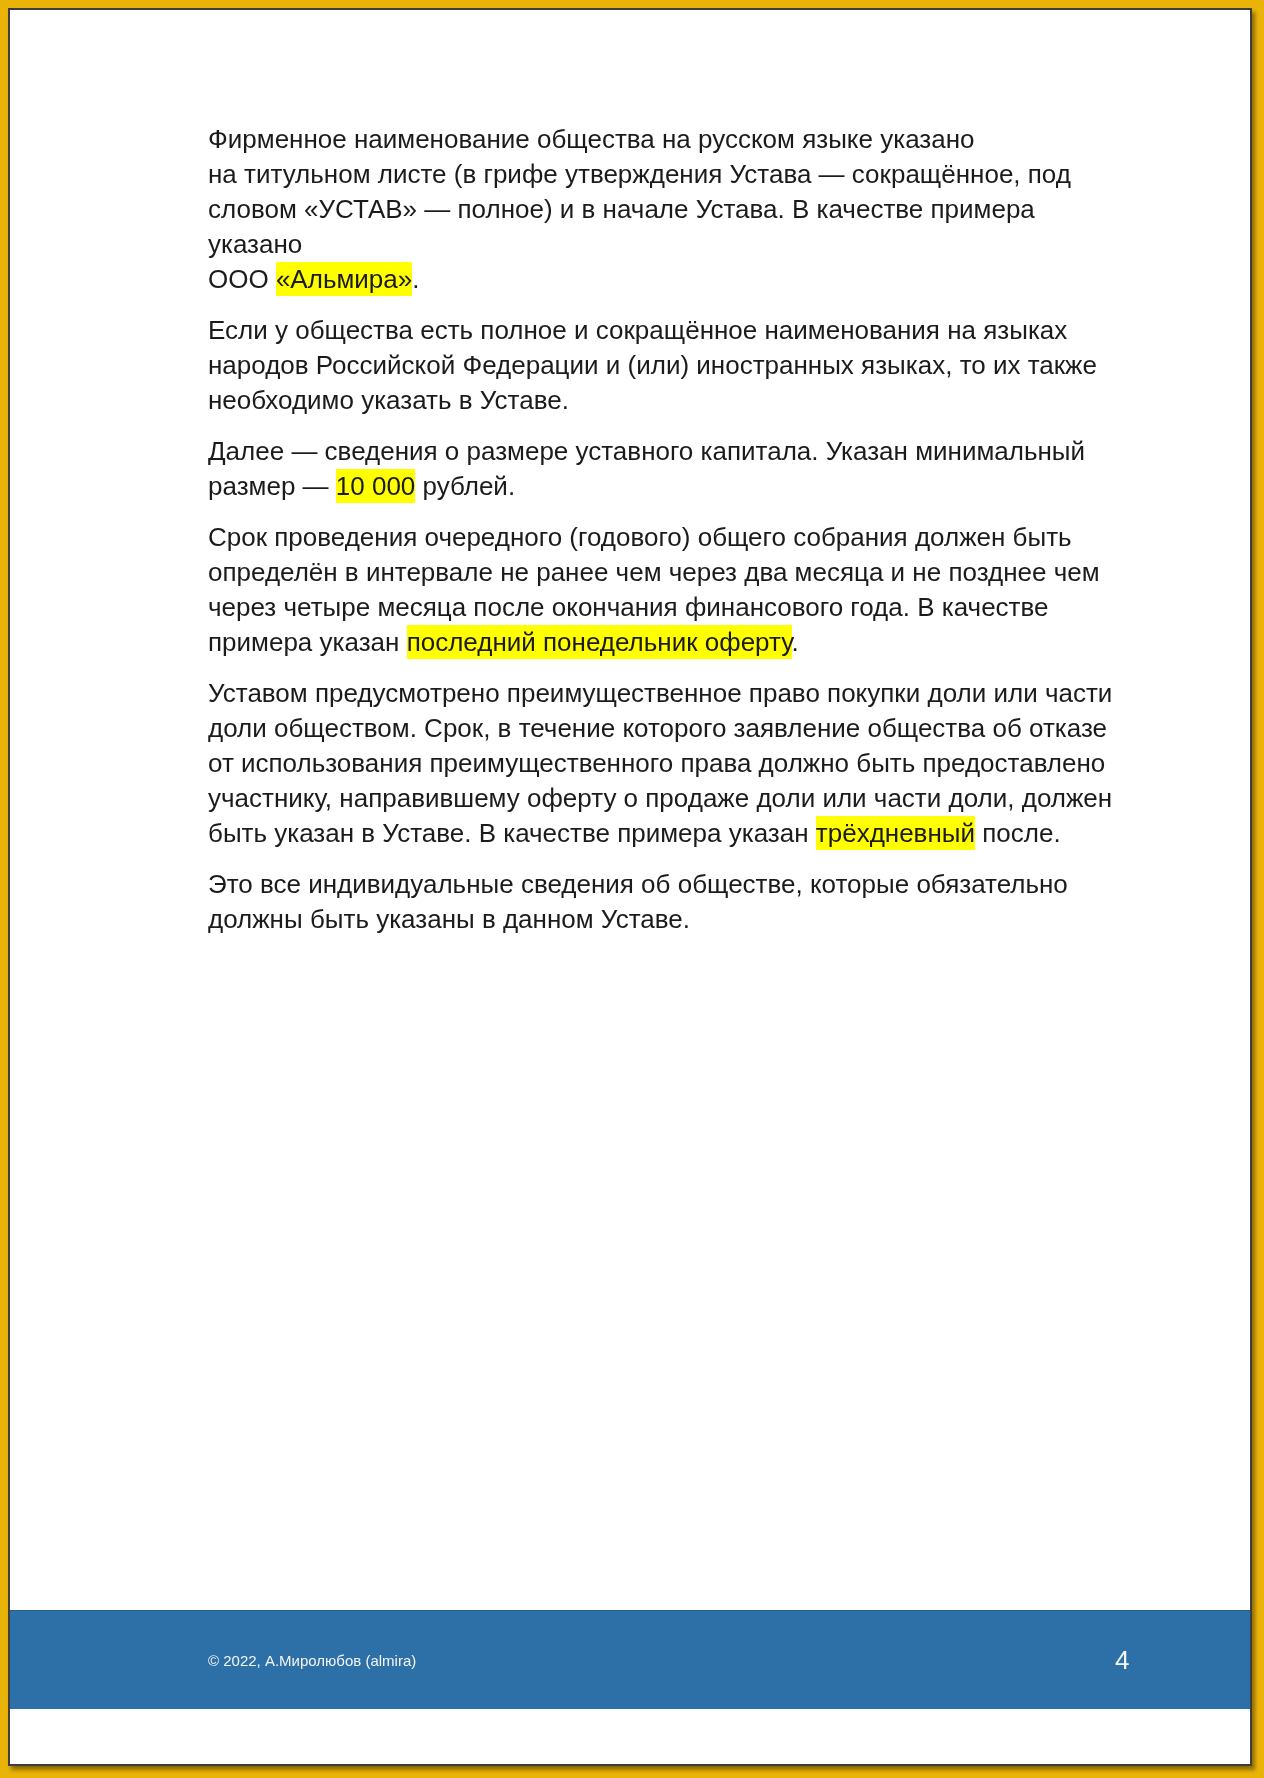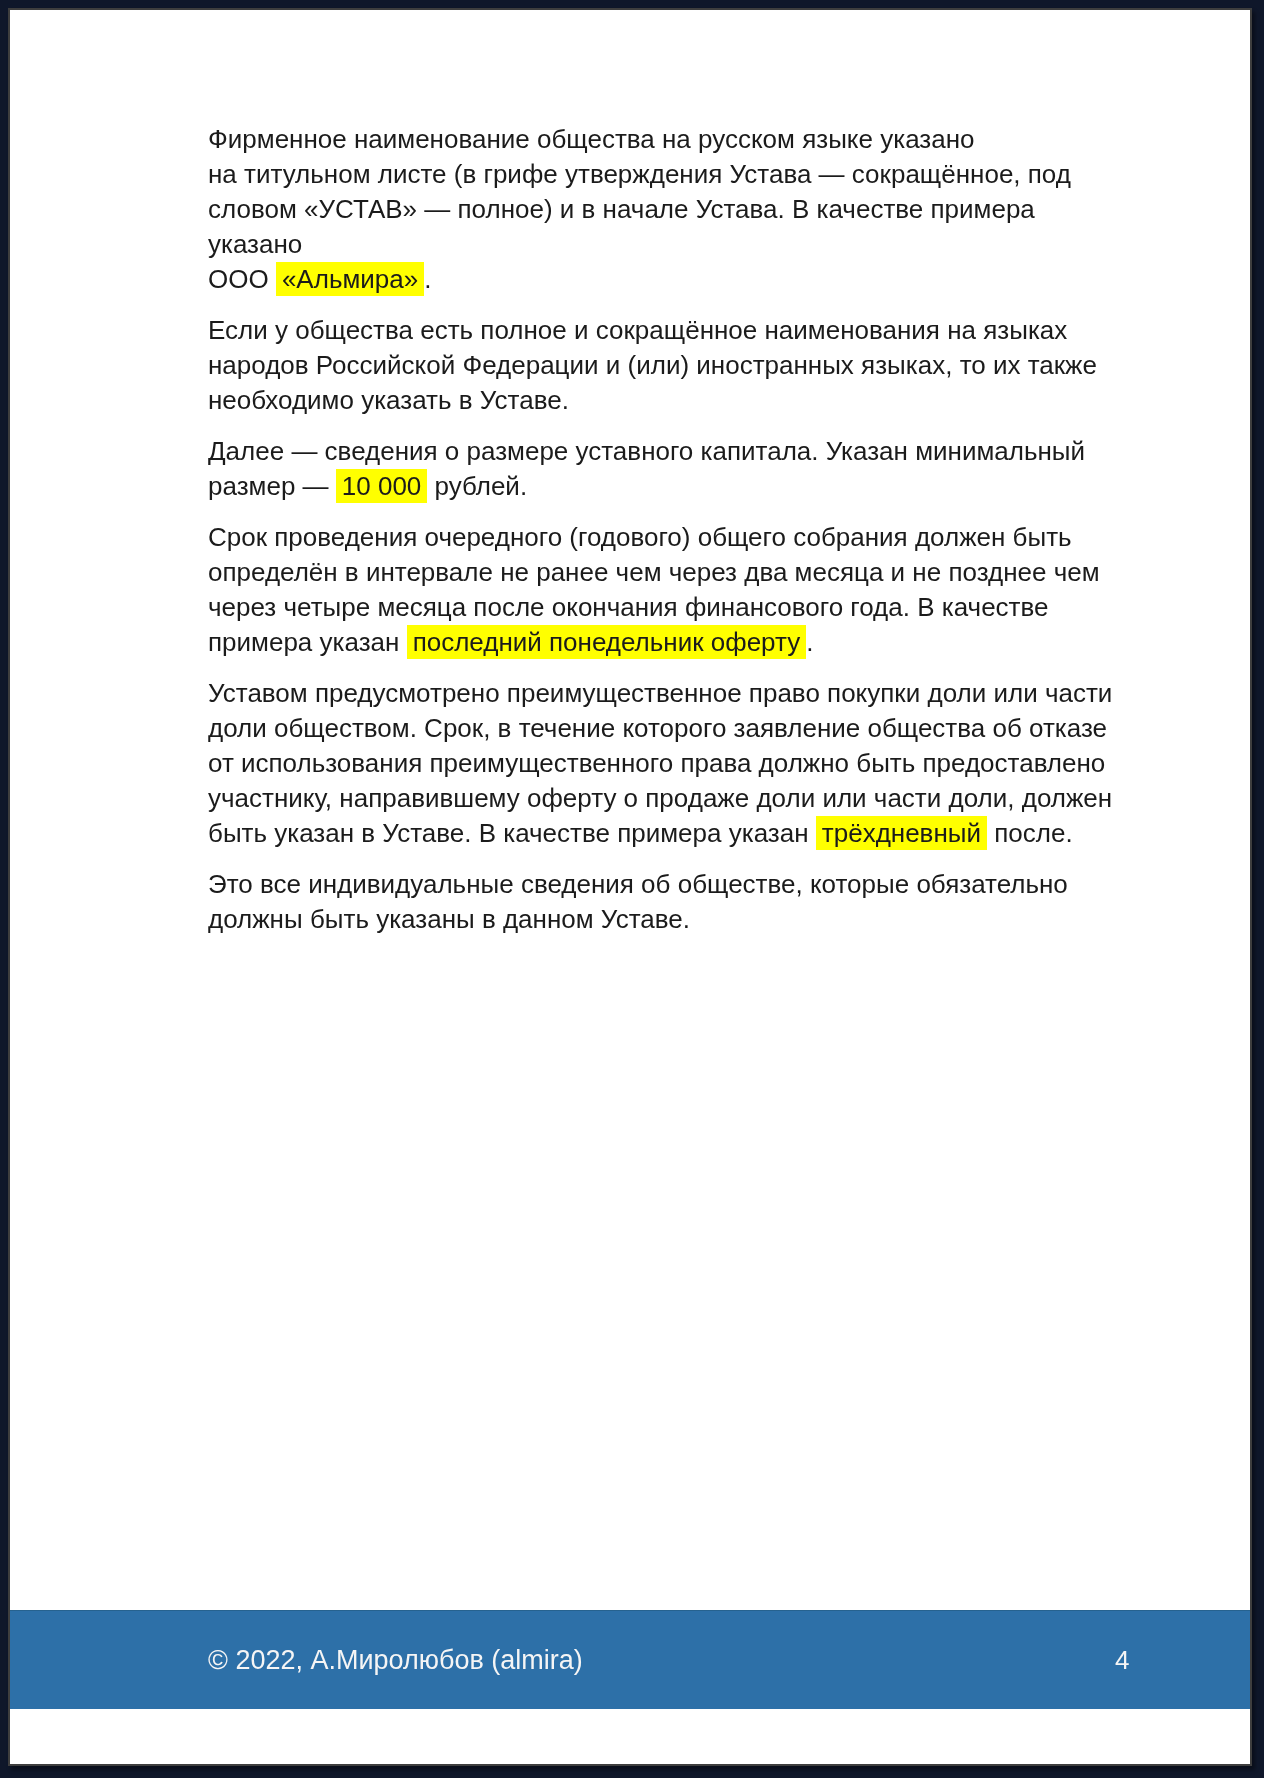--- a/index.html
+++ b/index.html
@@ -5,21 +5,21 @@
   html, body {
     margin: 0;
     padding: 0;
     background: #ffffff;
     font-family: "Liberation Sans", sans-serif;
   }
   .canvas {
     position: relative;
     width: 1264px;
     height: 1778px;
-    background: #0f172a;
+    background: #eab308;
     overflow: hidden;
   }
   .page {
     position: absolute;
     left: 8px;
     top: 8px;
     width: 1244px;
     height: 1758px;
     box-sizing: border-box;
     background: #ffffff;
@@ -34,38 +34,38 @@
     color: #1b1b1b;
     font-size: 26px;
     line-height: 35px;
   }
   .para {
     margin: 0 0 16px 0;
     white-space: pre-wrap;
   }
   .hl {
     background: #FFFF00;
-    padding: 2px 6px;
+    padding: 2px 0;
   }
   .footer-bar {
     position: absolute;
     left: 0;
     top: 1600px;
     width: 100%;
     height: 98px;
     background: #2D70A8;
     border-top: 1px solid #26628f;
   }
   .copyright {
     position: absolute;
     left: 198px;
     top: 50%;
     transform: translateY(-50%);
     color: #f5f5f5;
-    font-size: 27px;
+    font-size: 15px;
   }
   .page-number {
     position: absolute;
     left: 1105px;
     top: 50%;
     transform: translateY(-50%);
     color: #f5f5f5;
     font-size: 26px;
   }
 </style>

